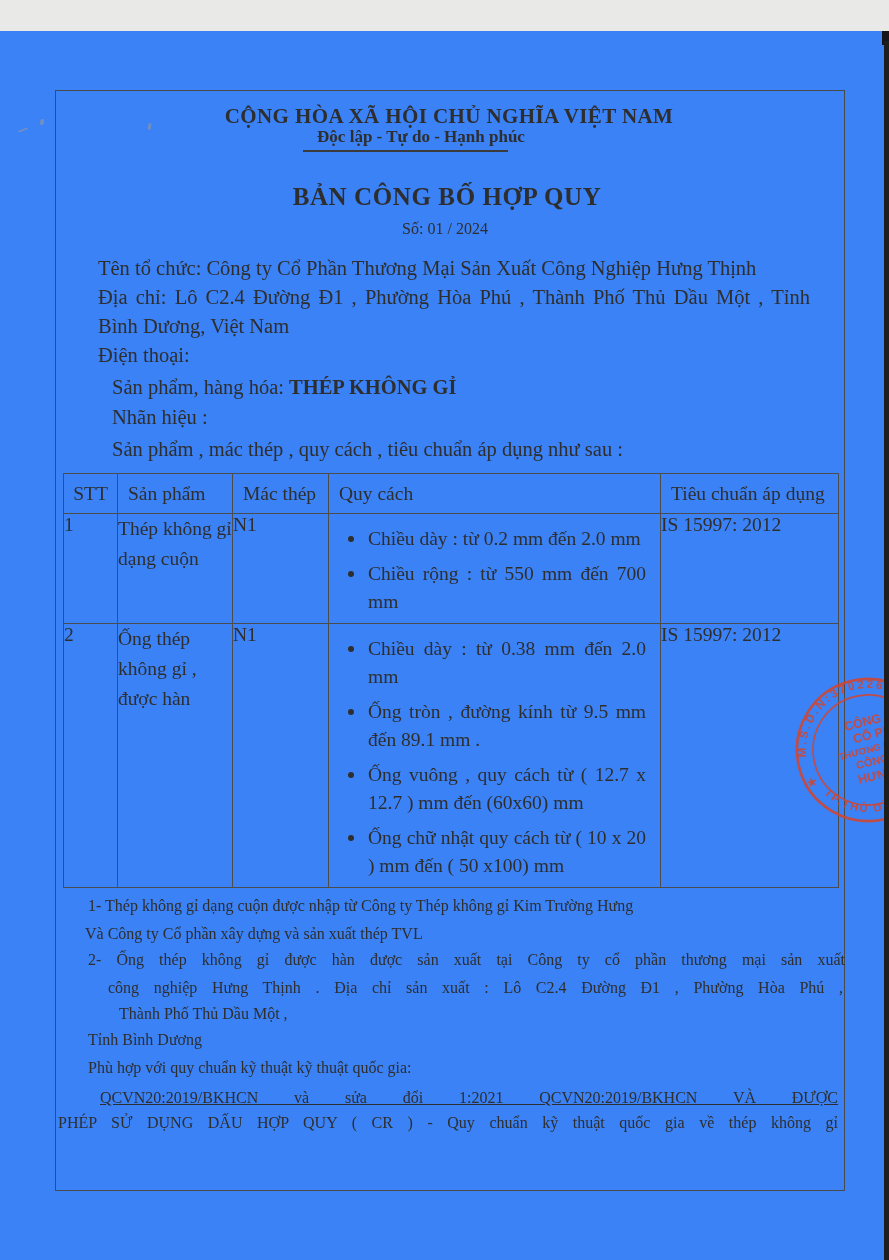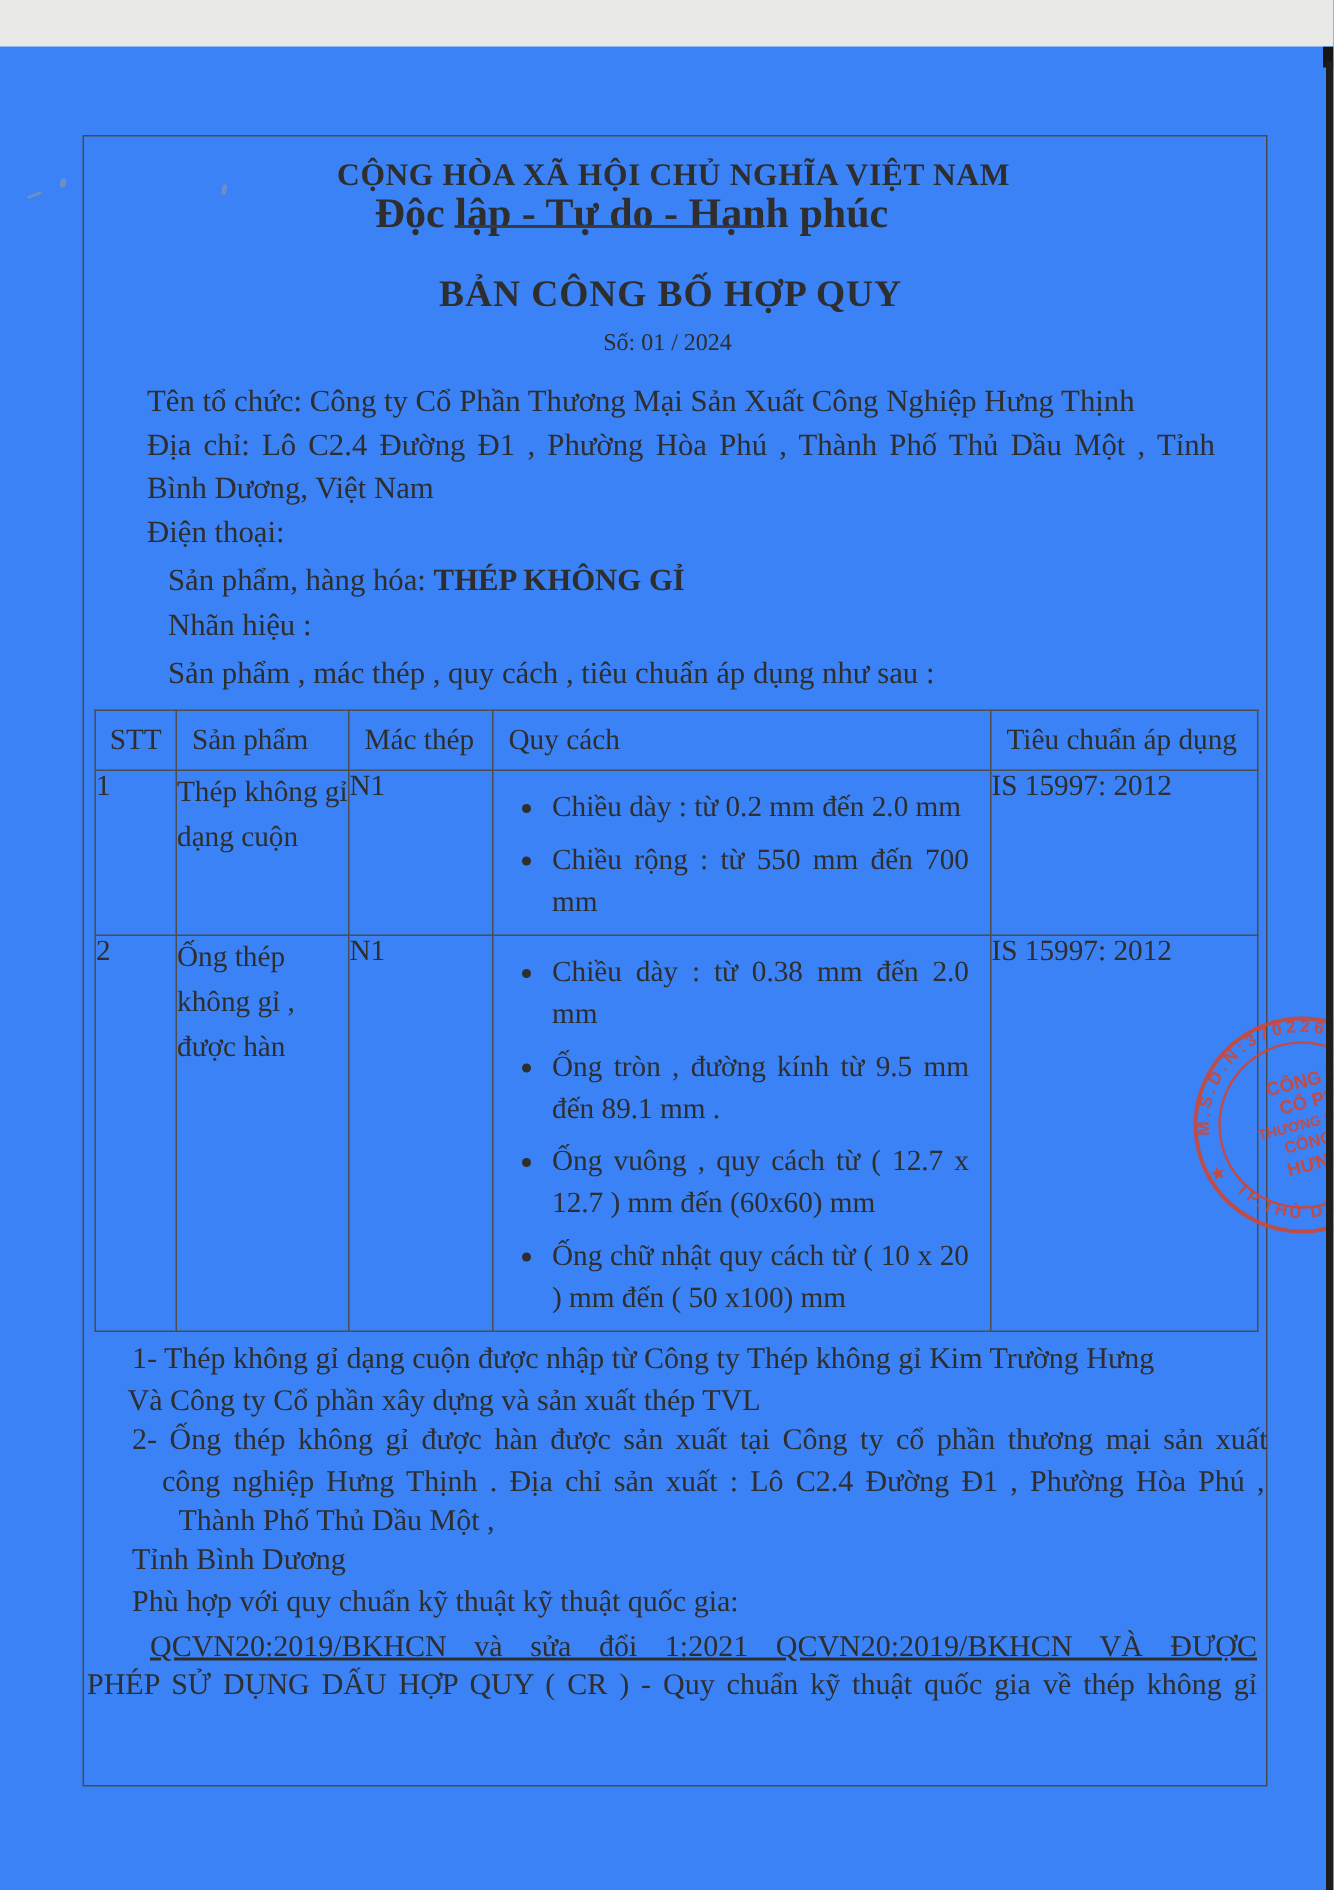--- a/index.html
+++ b/index.html
@@ -13,21 +13,21 @@
   }
   
   .frame{
     position:absolute;left:55px;top:59px;width:790px;height:1101px;
     border:1.6px solid #4a4a4a;box-sizing:border-box;
   }
   .abs{position:absolute;white-space:nowrap;}
   .center{text-align:center;}
   .b{font-weight:bold;}
   .hdr1{font-size:21px;font-weight:bold;letter-spacing:.4px;}
-  .motto{font-size:28px;font-weight:bold;text-align:center;}
+  .motto{font-size:17px;font-weight:bold;text-align:center;}
   .rule{position:absolute;background:#3b3b3b;height:2px;}
   .doctitle{font-size:25px;font-weight:bold;letter-spacing:.6px;}
   .docnum{font-size:16px;}
   .body-ln{font-size:20.5px;line-height:26px;}
   .just{white-space:normal;text-align:justify;text-align-last:justify;overflow:hidden;height:27px;}
   
   table.spec{
     position:absolute;left:63px;top:442px;border-collapse:collapse;table-layout:fixed;
     font-size:19.5px;
     padding-left:30px;
@@ -44,21 +44,21 @@
   ul.specs{list-style:none;margin:0;padding:11px 14px 0 39px;}
   ul.specs li{
     position:relative;white-space:normal;text-align:justify;line-height:28px;
     margin-bottom:7px;width:278px;
   }
   ul.specs li::before{
     content:"";position:absolute;left:-20px;top:11px;width:6px;height:6px;border-radius:50%;
     background:#2e2e2e;
   }
   
-  .note-ln{font-size:20px;line-height:24px;}
+  .note-ln{font-size:16px;line-height:24px;}
   
   .stamp{position:absolute;left:780px;top:629px;width:180px;height:190px;}
   
   .edge-right{position:absolute;right:0;top:10px;width:5px;height:1236px;background:#1d1d1b;}
   .corner-tr{position:absolute;right:0;top:0;width:7px;height:14px;background:#15151a;}
   .edge-bottom{position:absolute;left:0;bottom:0;width:889px;height:7px;background:#c6c6c4;}
   .block-br{position:absolute;right:0;bottom:6px;width:13px;height:10px;background:#161616;}
   .pencil{position:absolute;background:#9a9a9a;opacity:.55;border-radius:2px;}
 </style>
 </head>

